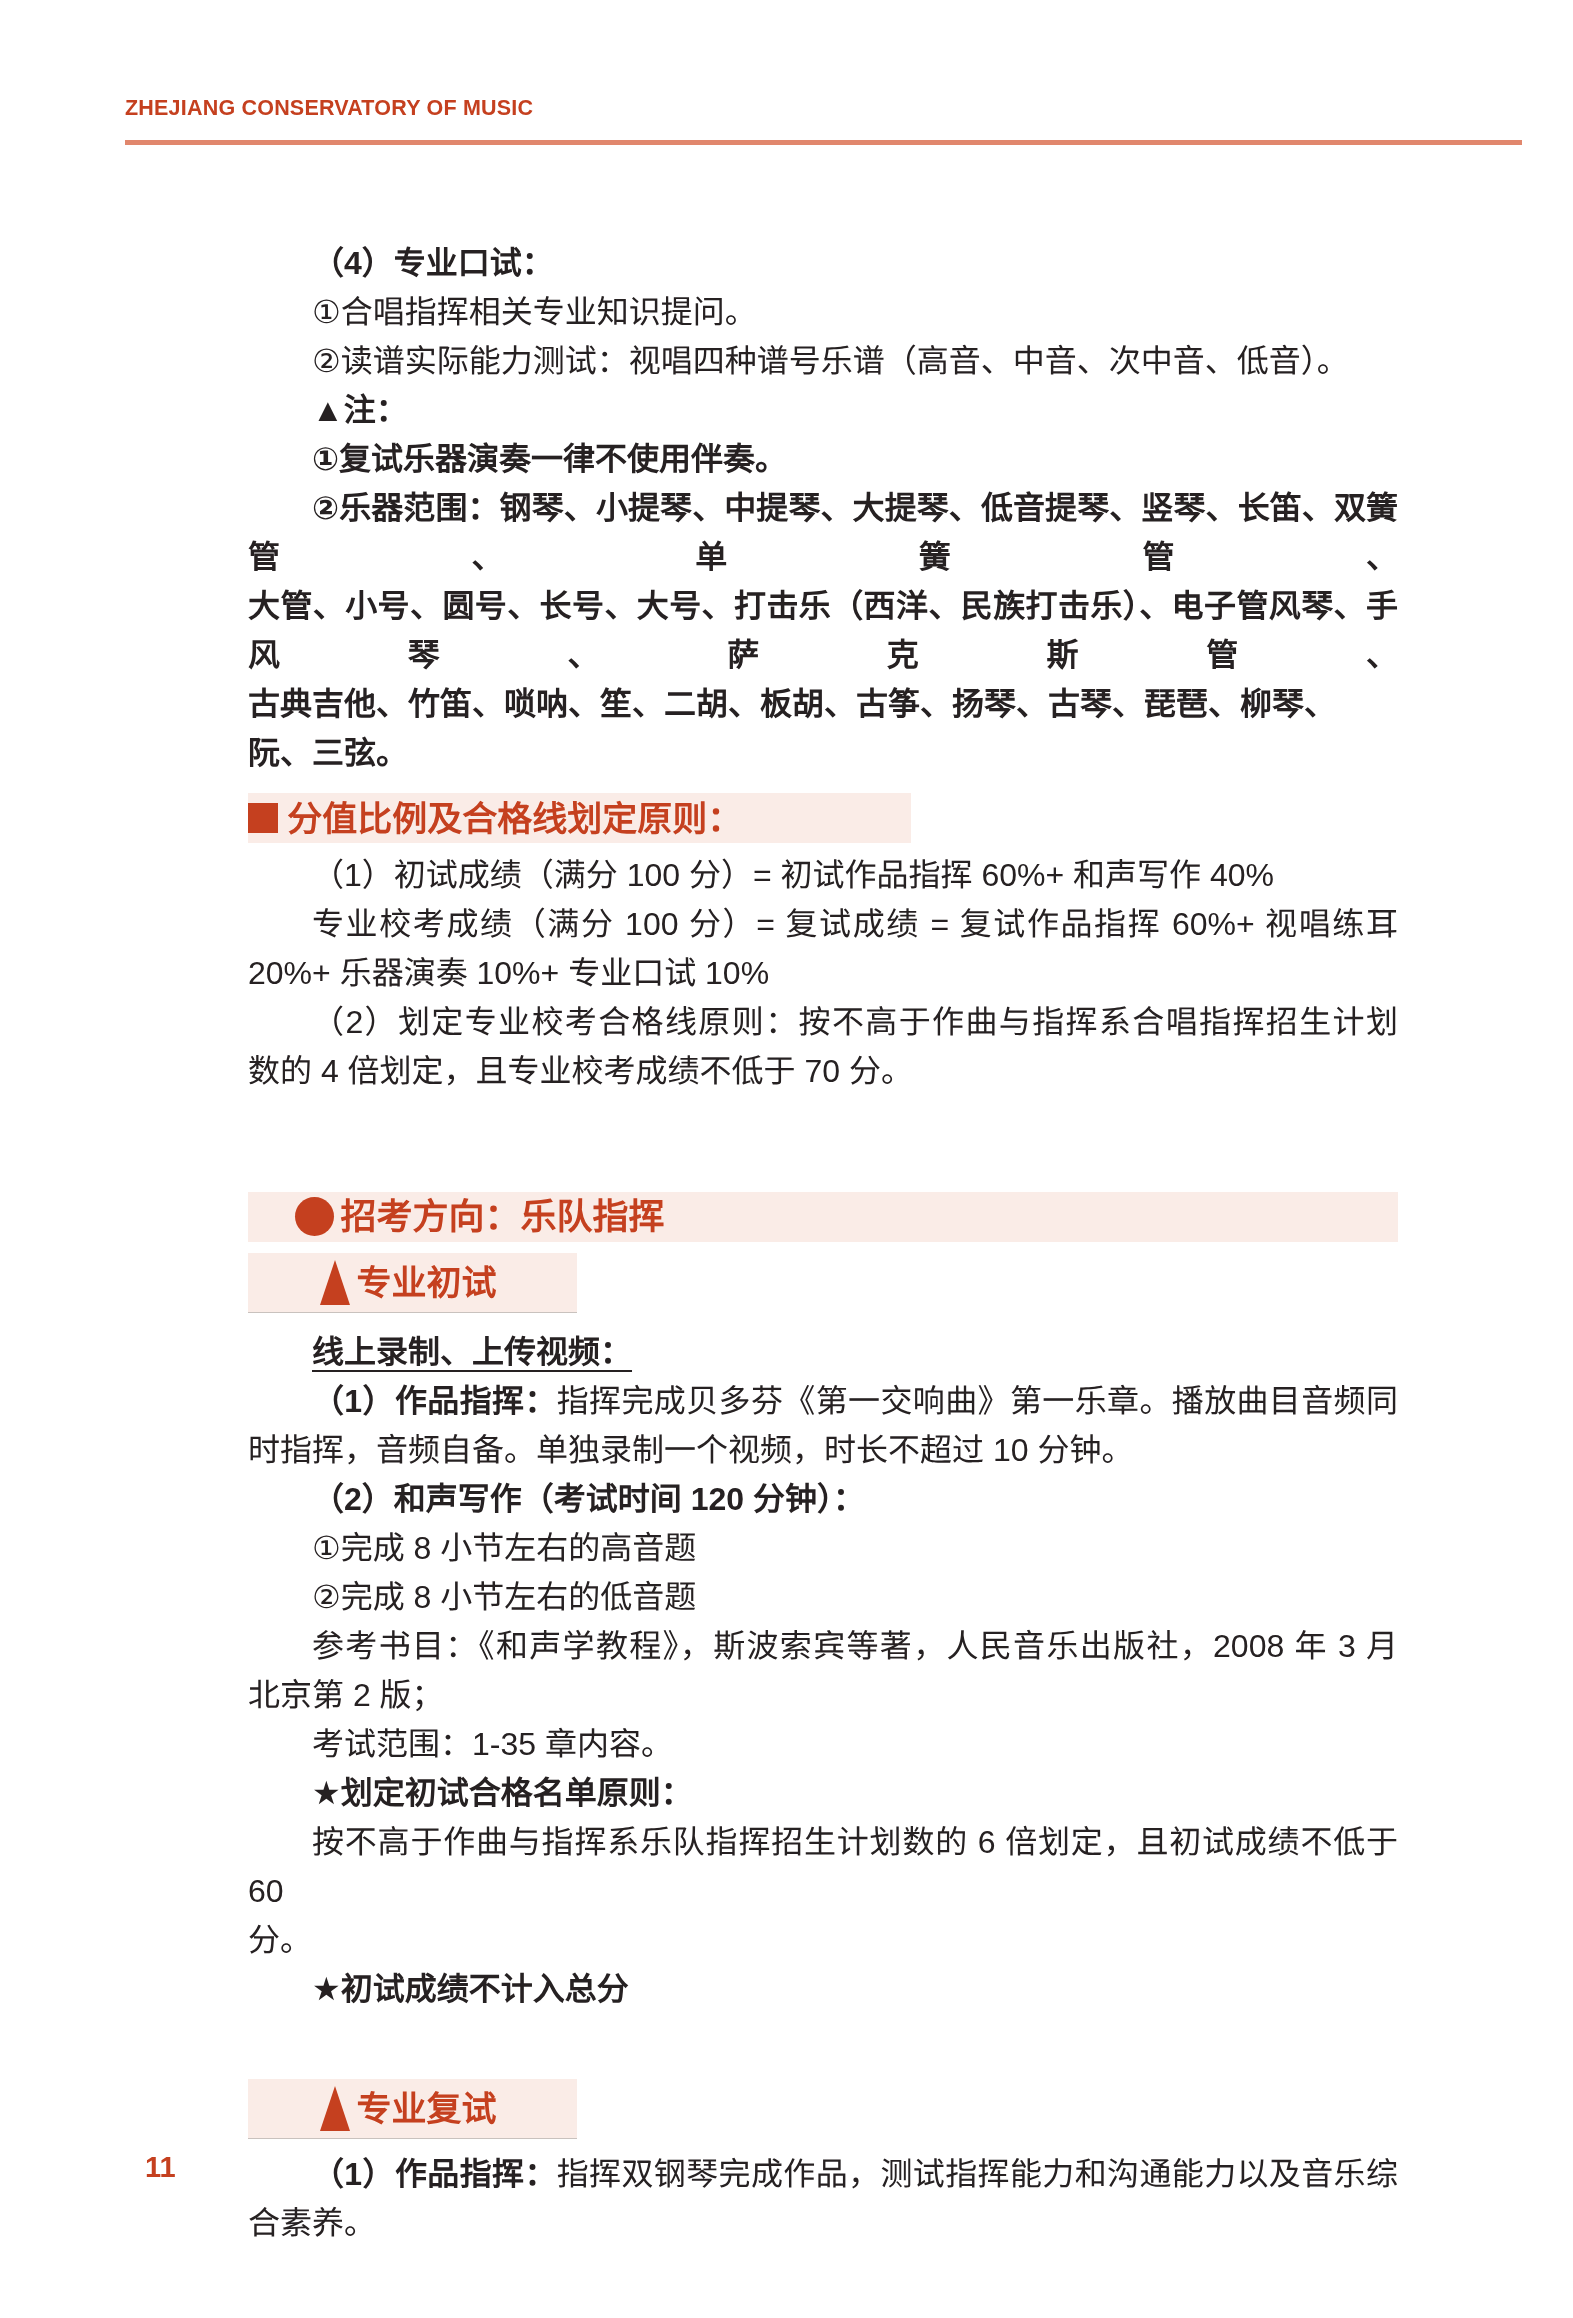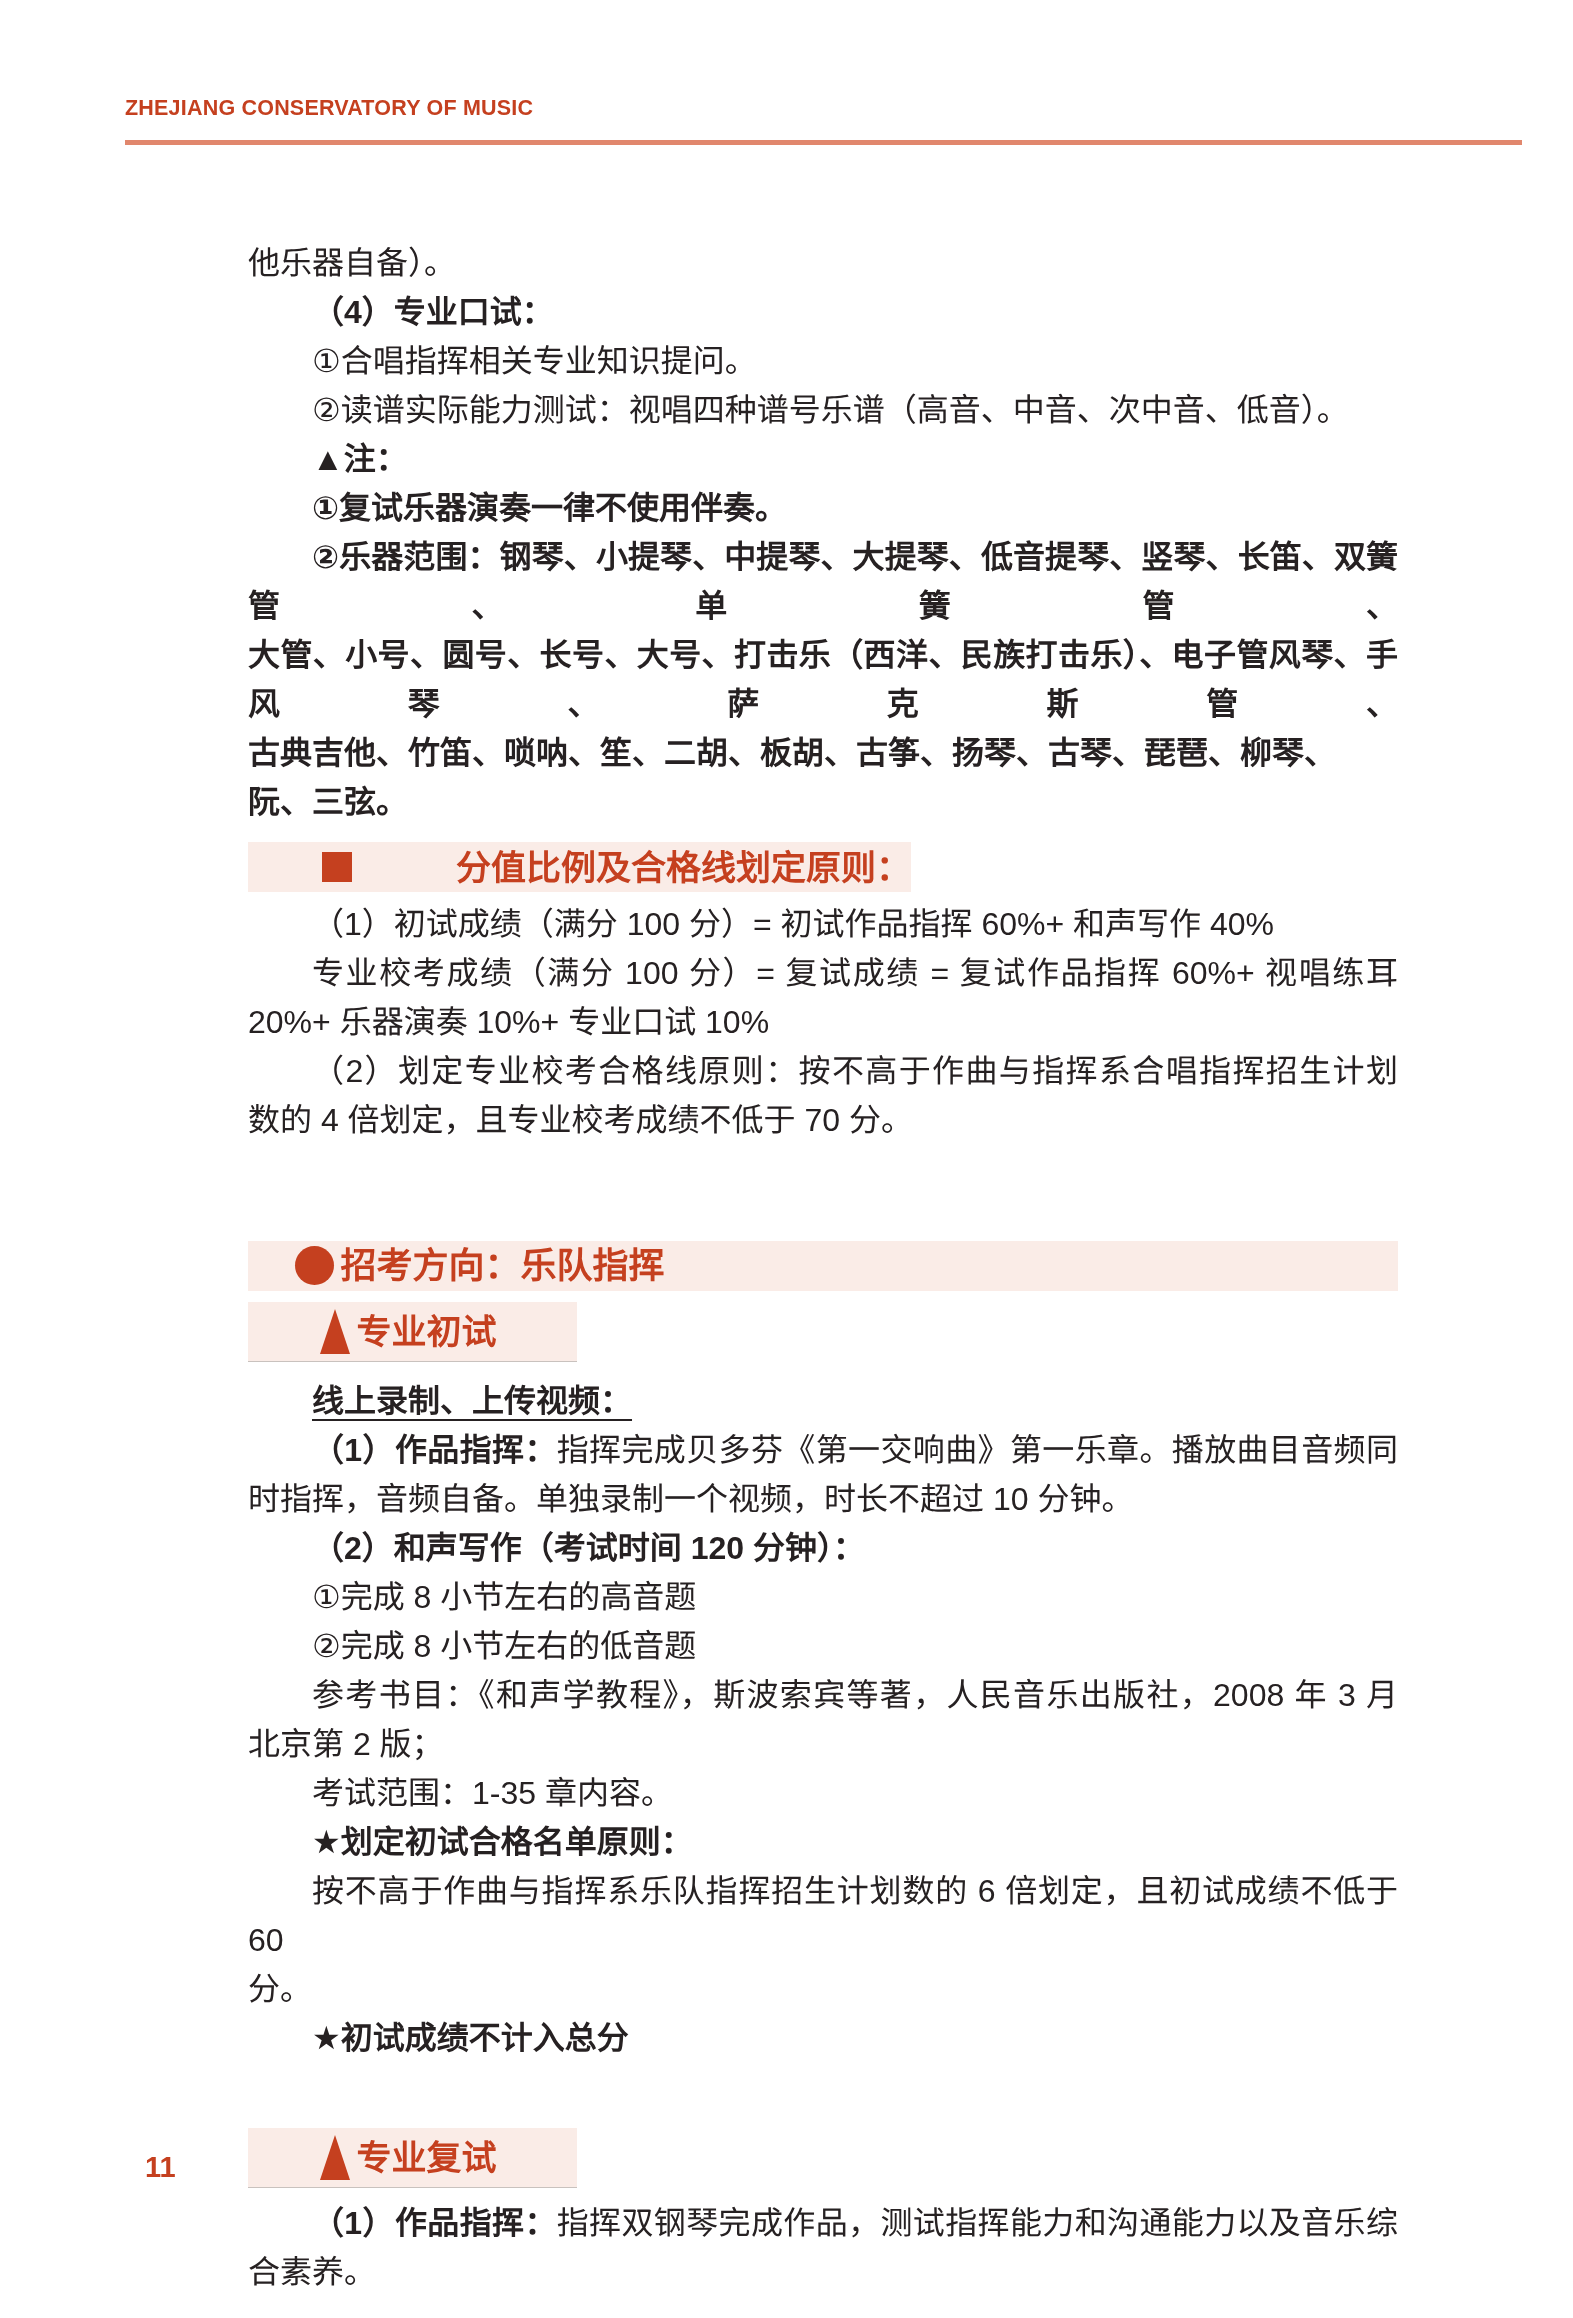--- a/index.html
+++ b/index.html
@@ -67,24 +67,22 @@
     display:flex;
     align-items:center;
     background:var(--bar-bg,#FAECE7);
     color:var(--accent,#C5401F);
     font-weight:700;
   }
   .bar .bar-text{white-space:nowrap;}
   .bar-score{
     width:663px;
     height:50px;
-    padding-left:74px;
     font-size:35px;
     margin:15px 0 7.5px 0;
-    justify-content:space-between;
   }
   .sq{
     flex:0 0 auto;
     width:30px;
     height:30px;
     background:var(--accent,#C5401F);
     margin-right:9.3px;
   }
   .bar-direction{
     width:1150px;
@@ -136,21 +134,20 @@
 </head>
 <body>
 
 <div class="page">
 
   <div class="header-title">ZHEJIANG CONSERVATORY OF MUSIC</div>
   <div class="header-rule"></div>
 
   <div class="doc-body">
 
-    <p class="ln">他乐器自备）。</p>
 
     <p class="ln ind bold">（4）专业口试：</p>
     <p class="ln ind">①合唱指挥相关专业知识提问。</p>
     <p class="ln ind">②读谱实际能力测试：视唱四种谱号乐谱（高音、中音、次中音、低音）。</p>
 
     <p class="ln ind bold">▲注：</p>
     <p class="ln ind bold">①复试乐器演奏一律不使用伴奏。</p>
 
     <div class="para bold">
       <p class="ln ind full">②乐器范围：钢琴、小提琴、中提琴、大提琴、低音提琴、竖琴、长笛、双簧管、单簧管、</p>

